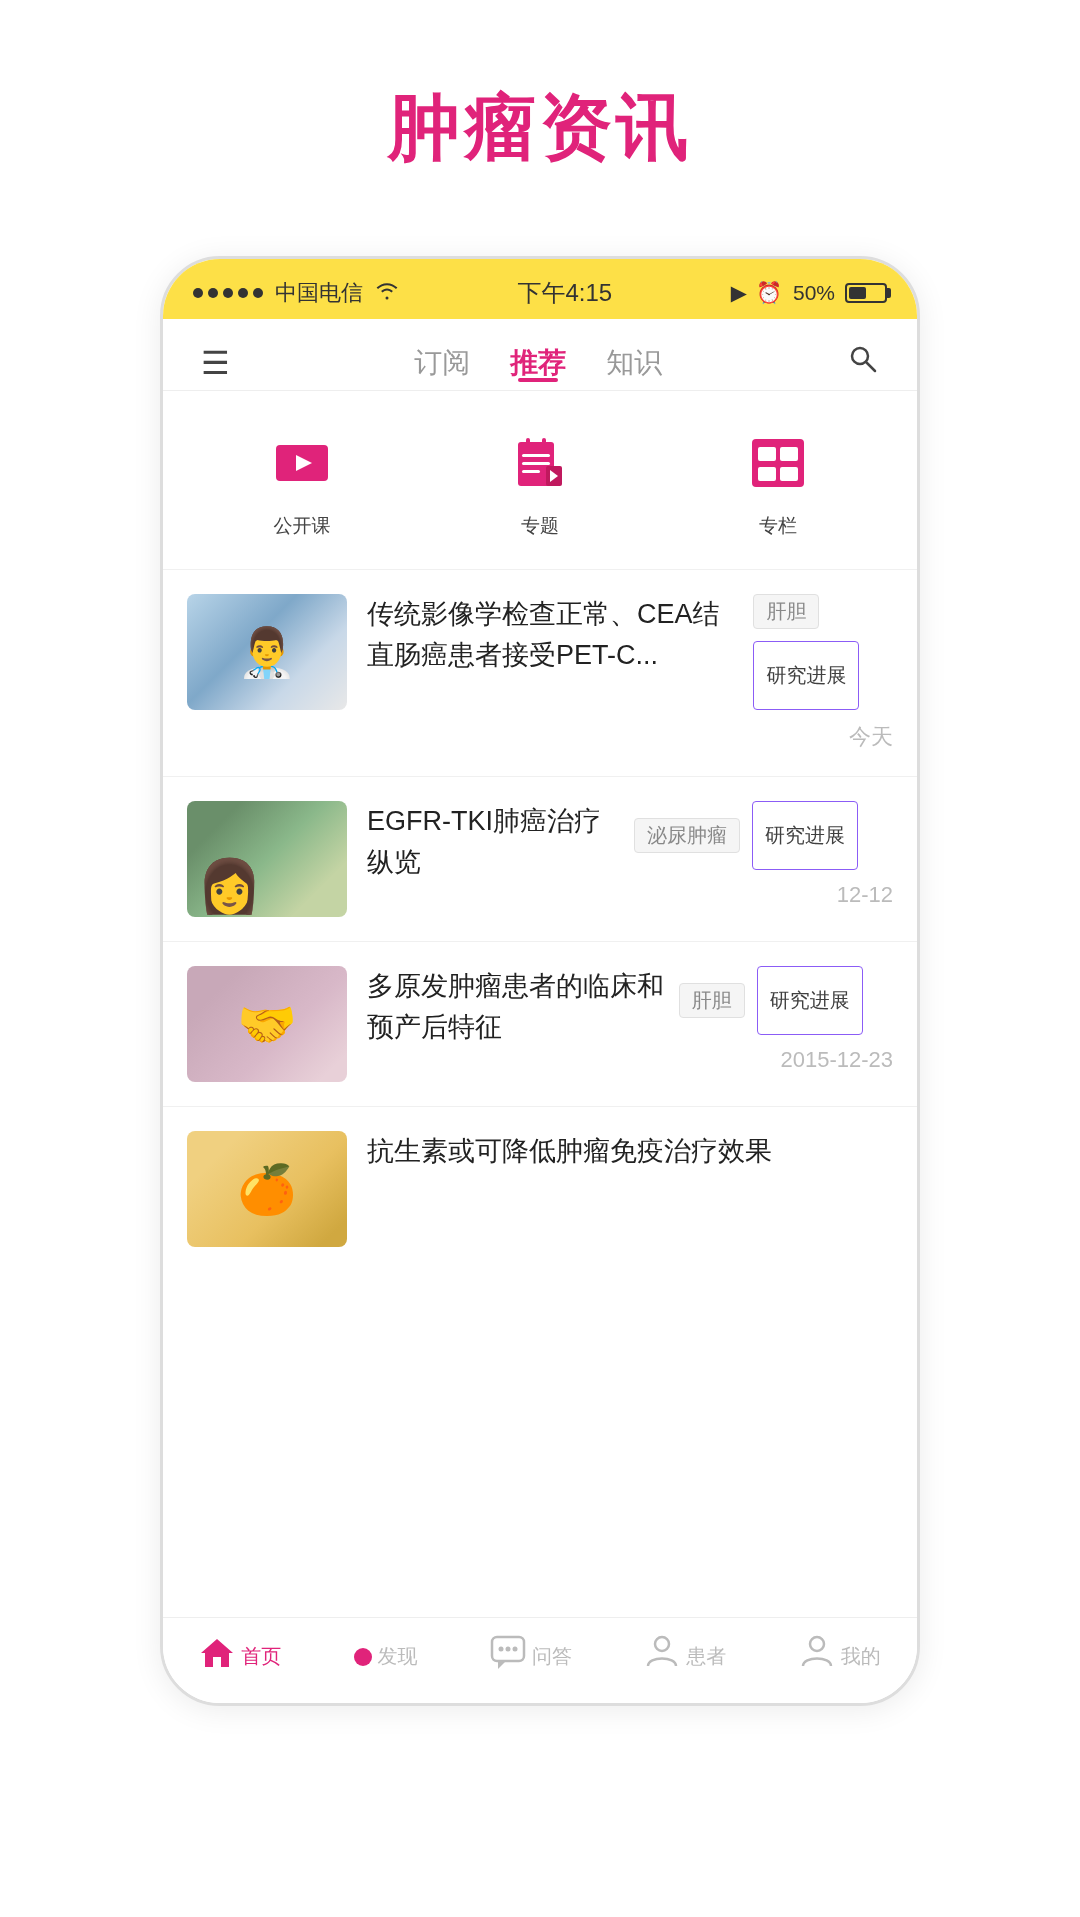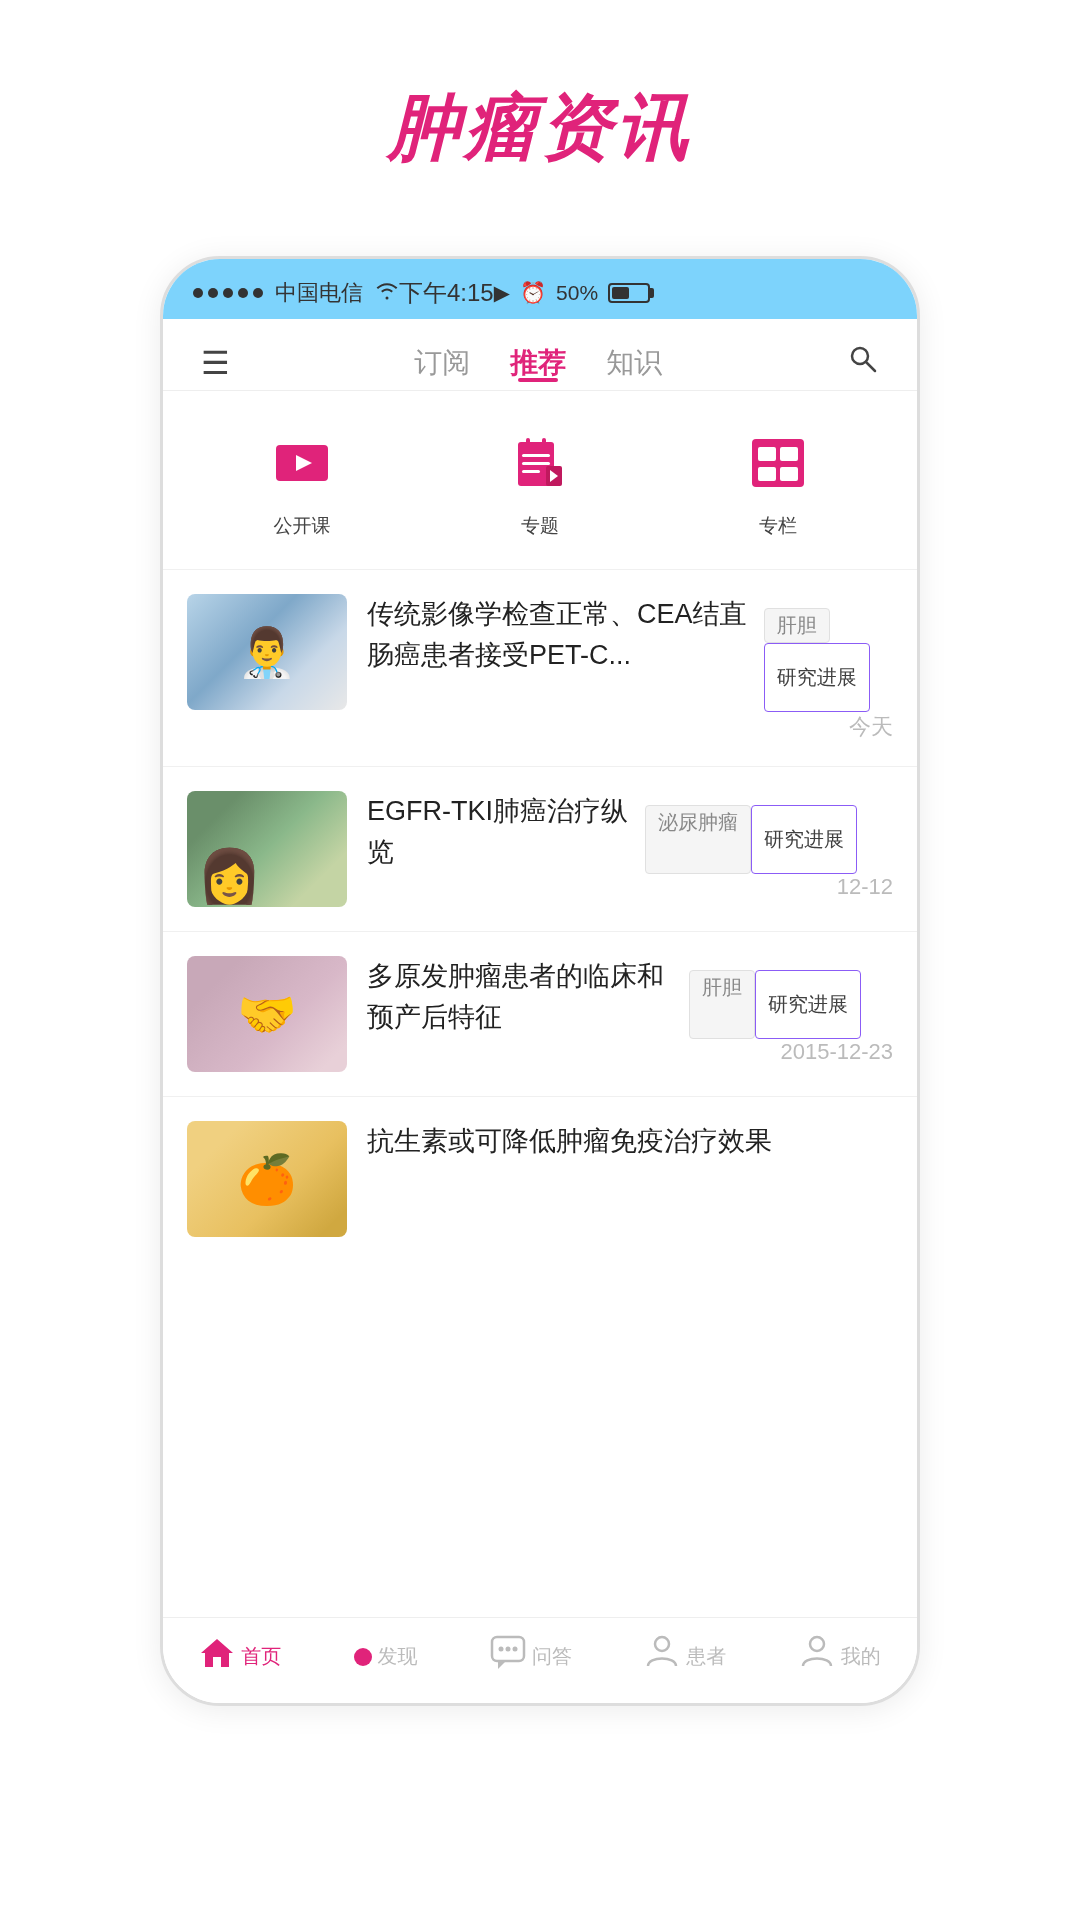--- a/index.html
+++ b/index.html
@@ -11,21 +11,20 @@
       font-family: -apple-system, "PingFang SC", "Helvetica Neue", Arial, sans-serif;
       display: flex;
       flex-direction: column;
       align-items: center;
     }
 
     
     .page-header {
       text-align: right;
       padding: 80px 0 40px;
-      font-style: italic;
     }
     .page-title {
       font-size: 72px;
       font-weight: bold;
       color: #e0237a;
       letter-spacing: 4px;
       margin-bottom: 20px;
     }
     .page-subtitle {
       font-size: 44px;
@@ -42,24 +41,25 @@
       background: #fff;
       overflow: hidden;
       box-shadow: 0 4px 30px rgba(0,0,0,0.08);
       display: flex;
       flex-direction: column;
       margin-top: 20px;
     }
 
     
     .status-bar {
-      background: #7dd3fc;
+      background: #fde047;
       padding: 18px 30px 10px;
       display: flex;
       align-items: center;
+      justify-content: space-between;
       font-size: 22px;
       color: #333;
     }
     .status-left {
       display: flex;
       align-items: center;
       gap: 12px;
     }
     .signal-dots {
       display: flex; gap: 5px; align-items: center;
@@ -219,22 +219,23 @@
       gap: 12px;
     }
     .news-title {
       font-size: 27px;
       color: #222;
       line-height: 1.5;
       font-weight: 500;
     }
     .news-meta {
       display: flex;
+      align-items: center;
+      gap: 12px;
       flex-wrap: wrap;
-      margin-top: 14px;
     }
     .tag {
       font-size: 20px;
       color: #888;
       background: #f5f5f5;
       border: 1px solid #e0e0e0;
       border-radius: 4px;
       padding: 3px 12px;
     }
     .tag-pink {

